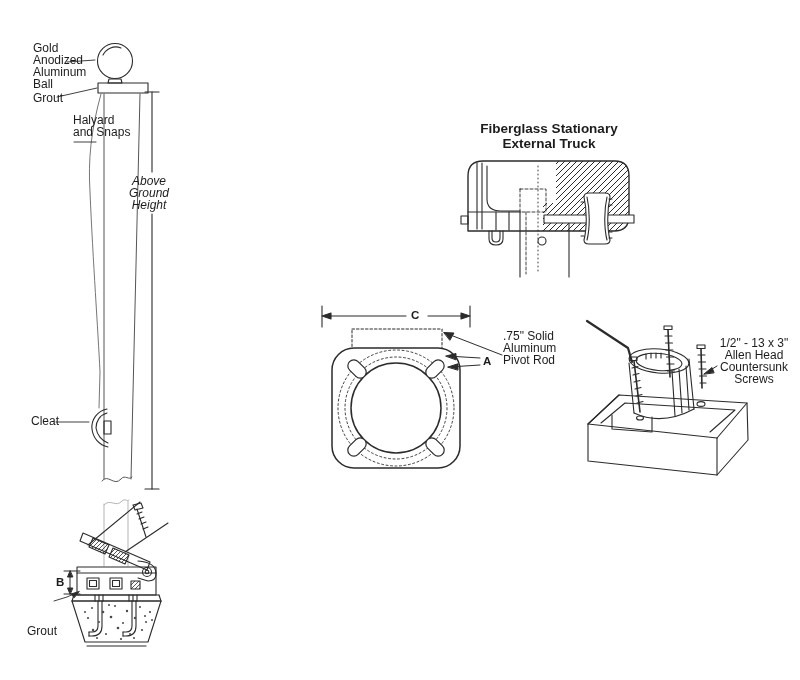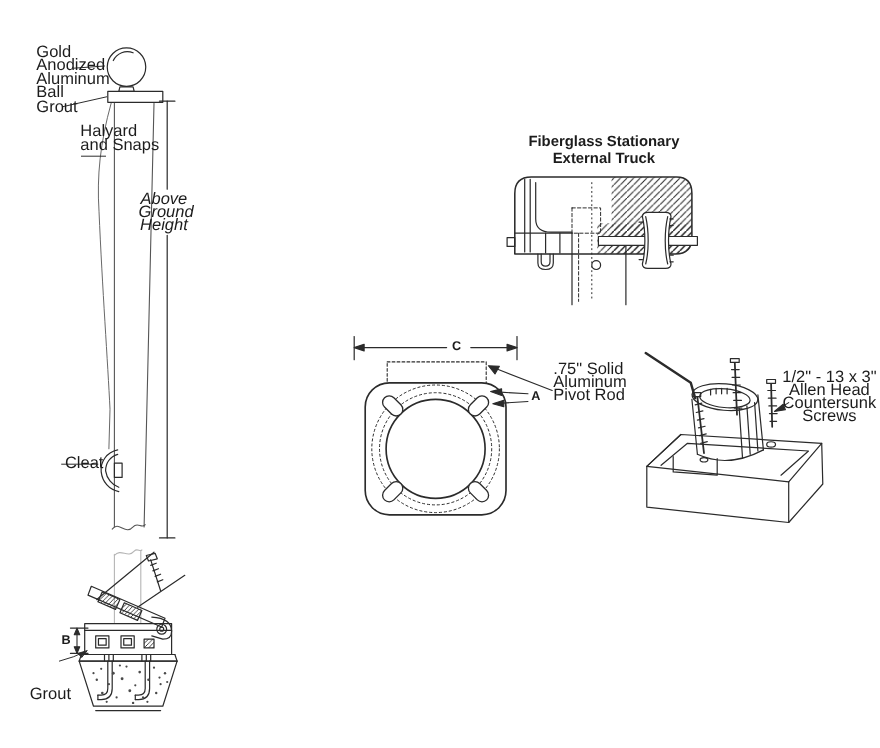--- a/index.html
+++ b/index.html
@@ -2,21 +2,21 @@
 <html><head>
 <meta charset="utf-8">
 <style>
   html,body{margin:0;padding:0;background:#fff;}
   #canvas{
     position:relative;width:800px;height:680px;background:#ffffff;
     font-family:"Liberation Sans", sans-serif;color:#1c1c1c;overflow:hidden;
   }
   #art{position:absolute;left:0;top:0;}
   .lbl{
-    position:absolute;font-size:15px;line-height:12px;white-space:pre-line;
+    position:absolute;font-size:12px;line-height:12px;white-space:pre-line;
     color:#1c1c1c;letter-spacing:0;
   }
   .ctr{text-align:center;}
   .title{font-size:13.5px;line-height:15px;font-weight:bold;}
   .dimletter{font-size:11.5px;font-weight:bold;}
 </style>
 </head>
 <body>
 
 <div id="canvas">
@@ -284,21 +284,21 @@
 
   <div class="lbl" style="left:33px;top:92px;">Grout</div>
 
   <div class="lbl" style="left:33px;top:114px;margin-left:40px;">Halyard
 and Snaps</div>
 
   <div class="lbl ctr" style="left:126px;top:175px;width:46px;font-style:italic;">Above
 Ground
 Height</div>
 
-  <div class="lbl" style="left:31px;top:415px;margin-left:28px;">Cleat</div>
+  <div class="lbl" style="left:31px;top:415px;">Cleat</div>
 
   <div class="lbl dimletter" style="left:56px;top:576px;">B</div>
 
   <div class="lbl" style="left:27px;top:597px;margin-top:28px;">Grout</div>
 
   <div class="lbl title ctr" style="left:443px;top:121px;width:212px;">Fiberglass Stationary
 External Truck</div>
 
   <div class="lbl dimletter" style="left:411px;top:309px;">C</div>
 

